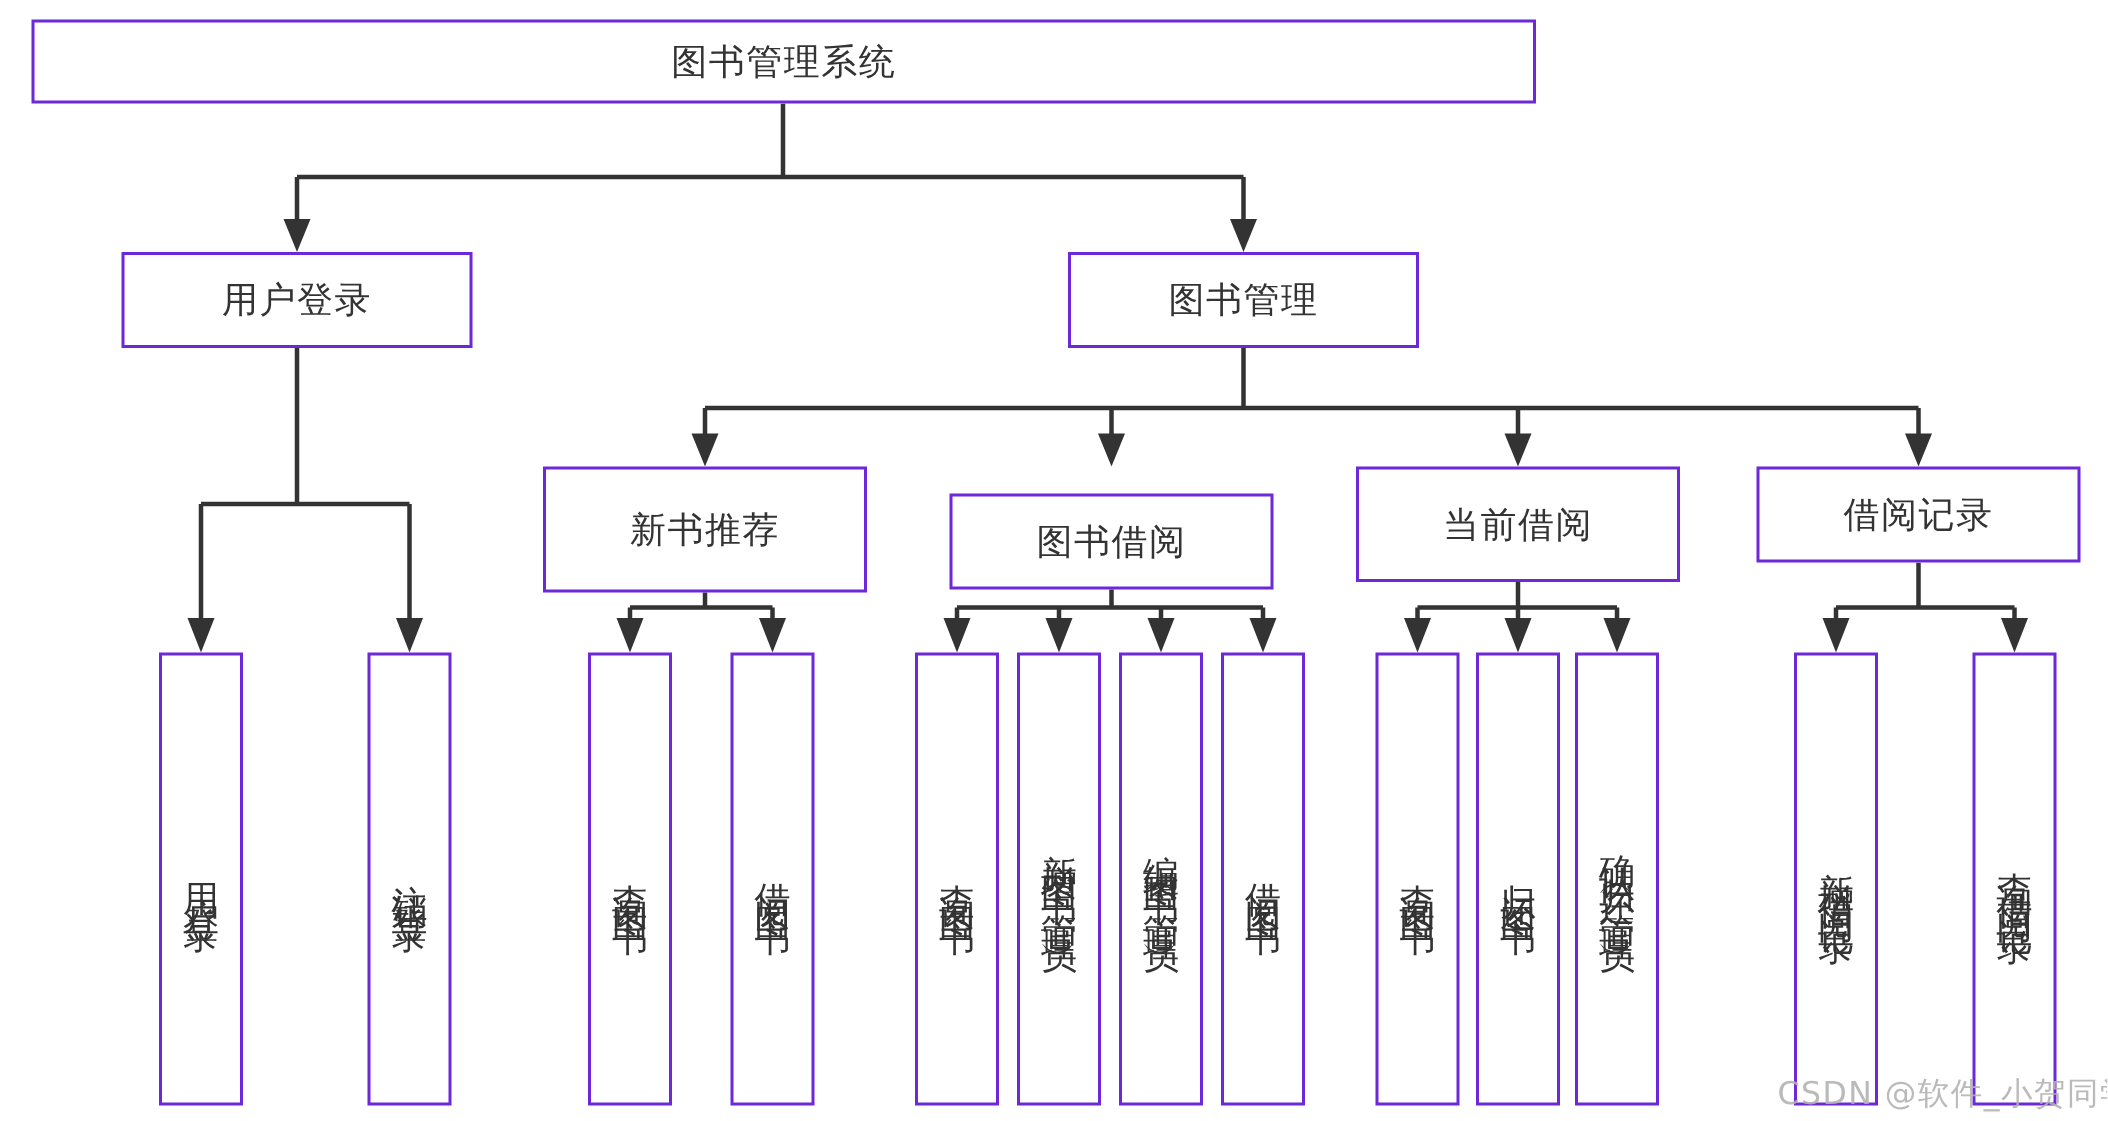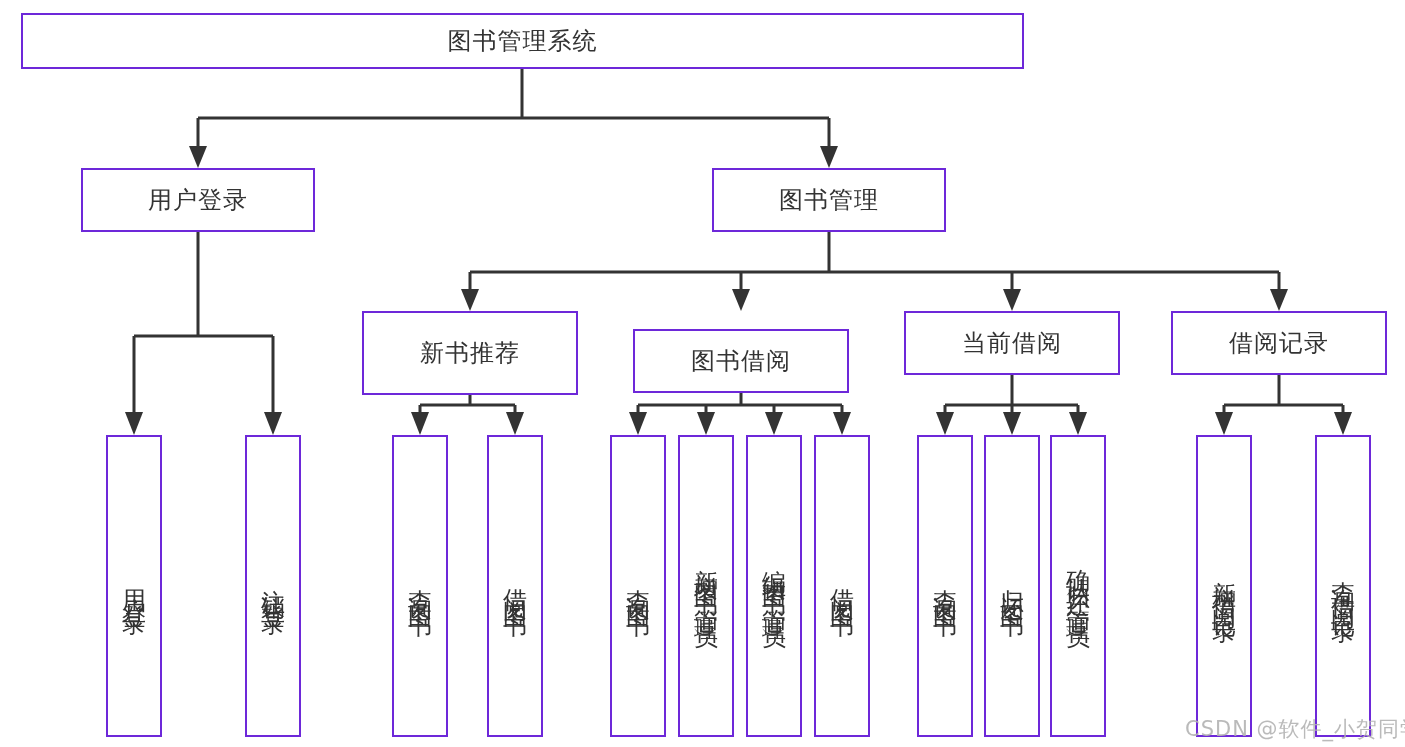--- a/index.html
+++ b/index.html
@@ -44,21 +44,21 @@
     letter-spacing: 8px;
     line-height: 1;
     color: #333333;
   }
   
   .b-root   { left: 21px;   top: 13px;  width: 1003px; height: 56px; }
   .b-login  { left: 81px;   top: 168px; width: 234px;  height: 64px; }
   .b-mgmt   { left: 712px;  top: 168px; width: 234px;  height: 64px; }
   .b-rec    { left: 362px;  top: 311px; width: 216px;  height: 84px; }
   .b-bb     { left: 633px;  top: 311px; width: 216px;  height: 64px; margin-top: 18px; }
-  .b-cb     { left: 904px;  top: 311px; width: 216px;  height: 64px; }
+  .b-cb     { left: 904px;  top: 311px; width: 216px;  height: 77px; }
   .b-br     { left: 1171px; top: 311px; width: 216px;  height: 64px; }
   
   .vbox { top: 435px; width: 56px; height: 302px; }
   .v1  { left: 106px;  }
   .v2  { left: 245px;  }
   .v3  { left: 392px;  }
   .v4  { left: 487px;  }
   .v5  { left: 610px;  }
   .v6  { left: 678px;  }
   .v7  { left: 746px;  }

